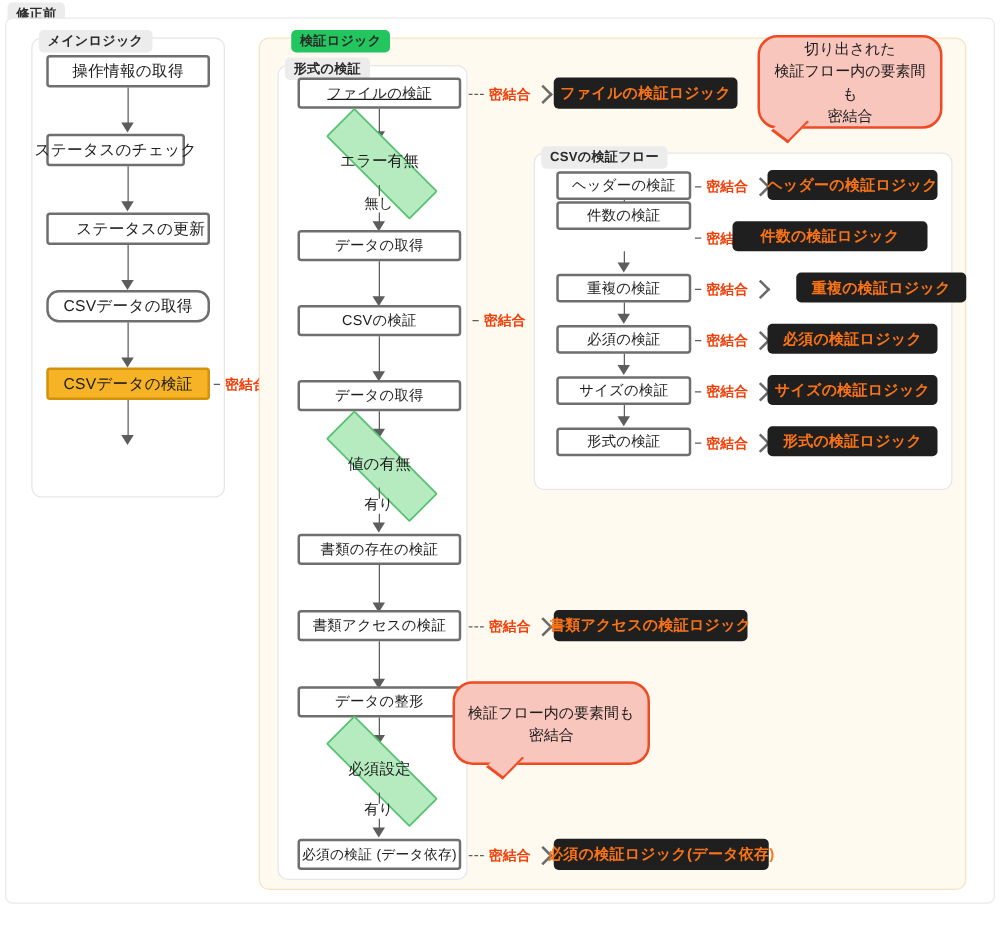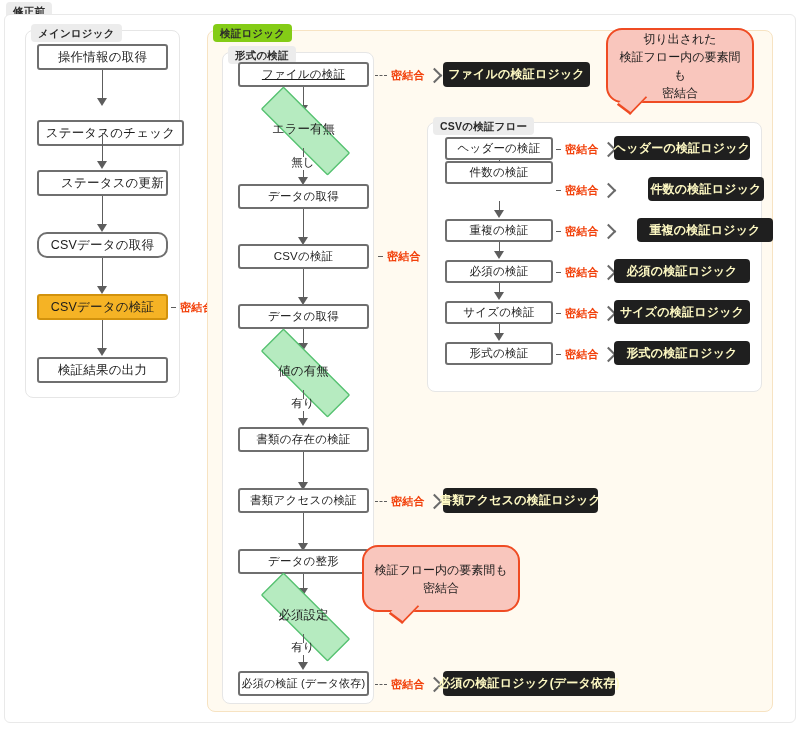--- a/index.html
+++ b/index.html
@@ -28,21 +28,21 @@
     background:#ececec;
     border-radius:4px;
     font-size:10.5px;
     font-weight:bold;
     color:#2b2b2b;
     padding:3px 7px 3px 7px;
     white-space:nowrap;
     line-height:12px;
     letter-spacing:0.2px;
   }
-  .chip.warm{background:#84cc16;}
+  .chip.warm{background:#22c55e;margin-left:20px;}
 
   
   .panel{
     position:absolute;box-sizing:border-box;
     border-radius:8px;
   }
   .panel.plain{background:#ffffff;border:1px solid #e6e6e6;}
   .panel.cream{background:#fffaf0;border:1px solid #f7e3c2;}
 
   
@@ -60,21 +60,21 @@
   .node.accent{
     background:#f5b325;
     border-color:#d2920d;
   }
   .node.small{font-size:11.5px;}
 
   
   .logicbox{
     position:absolute;box-sizing:border-box;
     background:#1f1f1f;
-    color:#fef9c3;
+    color:#f97316;
     border-radius:4px;
     display:flex;align-items:center;justify-content:center;
     font-size:12px;
     font-weight:bold;
     white-space:nowrap;
     letter-spacing:0.2px;
   }
 
   
   .diamond{
@@ -159,37 +159,36 @@
 
   <div class="abs page-frame"></div>
 
   <div class="panel plain" style="left:25px;top:30px;width:155px;height:368px;"></div>
   <div class="chip" style="left:31px;top:24px;">メインロジック</div>
 
   <div class="node" style="left:37px;top:44px;width:131px;height:26px;">操作情報の取得</div>
   <div class="vline" style="left:102px;top:70px;height:30px;"></div>
   <div class="vhead" style="left:97px;top:98px;"></div>
 
-  <div class="node" style="left:37px;top:120px;width:147px;height:26px;">ステータスのチェック</div>
+  <div class="node" style="left:37px;top:107px;width:111px;height:26px;">ステータスのチェック</div>
   <div class="vline" style="left:102px;top:133px;height:30px;"></div>
   <div class="vhead" style="left:97px;top:161px;"></div>
 
   <div class="node" style="left:37px;top:170px;width:131px;height:26px;padding-left:20px;">ステータスの更新</div>
   <div class="vline" style="left:102px;top:196px;height:30px;"></div>
   <div class="vhead" style="left:97px;top:224px;"></div>
 
   <div class="node" style="left:37px;top:232px;width:131px;height:26px;border-radius:10px;">CSVデータの取得</div>
   <div class="vline" style="left:102px;top:258px;height:30px;"></div>
   <div class="vhead" style="left:97px;top:286px;"></div>
 
   <div class="node accent" style="left:37px;top:294px;width:131px;height:26px;">CSVデータの検証</div>
   <div class="vline" style="left:102px;top:320px;height:30px;"></div>
   <div class="vhead" style="left:97px;top:348px;"></div>
 
-  <div class="node" style="left:37px;top:357px;width:131px;height:26px;">検証結果の出力</div>
 
   <div class="coupling" style="left:171px;top:299px;">
     <span class="dash short"></span>
     <span class="txt">密結合</span>
     <span class="chev"></span>
   </div>
 
   <div class="panel cream" style="left:207px;top:30px;width:566px;height:682px;"></div>
   <div class="chip warm" style="left:213px;top:24px;">検証ロジック</div>
 
@@ -292,21 +291,21 @@
   <div class="logicbox" style="left:614px;top:136px;width:136px;height:24px;">ヘッダーの検証ロジック</div>
   <div class="vline" style="left:499px;top:160px;height:11px;"></div>
   <div class="vhead" style="left:494px;top:169px;"></div>
 
   <div class="node small" style="left:445px;top:161px;width:108px;height:23px;">件数の検証</div>
   <div class="coupling" style="left:556px;top:182px;">
     <span class="dash short"></span>
     <span class="txt">密結合</span>
     <span class="chev"></span>
   </div>
-  <div class="logicbox" style="left:648px;top:177px;width:116px;height:24px;">件数の検証ロジック</div>
+  <div class="logicbox" style="left:586px;top:177px;width:156px;height:24px;">件数の検証ロジック</div>
   <div class="vline" style="left:499px;top:201px;height:11px;"></div>
   <div class="vhead" style="left:494px;top:210px;"></div>
 
   <div class="node small" style="left:445px;top:219px;width:108px;height:23px;">重複の検証</div>
   <div class="coupling" style="left:556px;top:223px;">
     <span class="dash short"></span>
     <span class="txt">密結合</span>
     <span class="chev"></span>
   </div>
   <div class="logicbox" style="left:637px;top:218px;width:136px;height:24px;">重複の検証ロジック</div>

